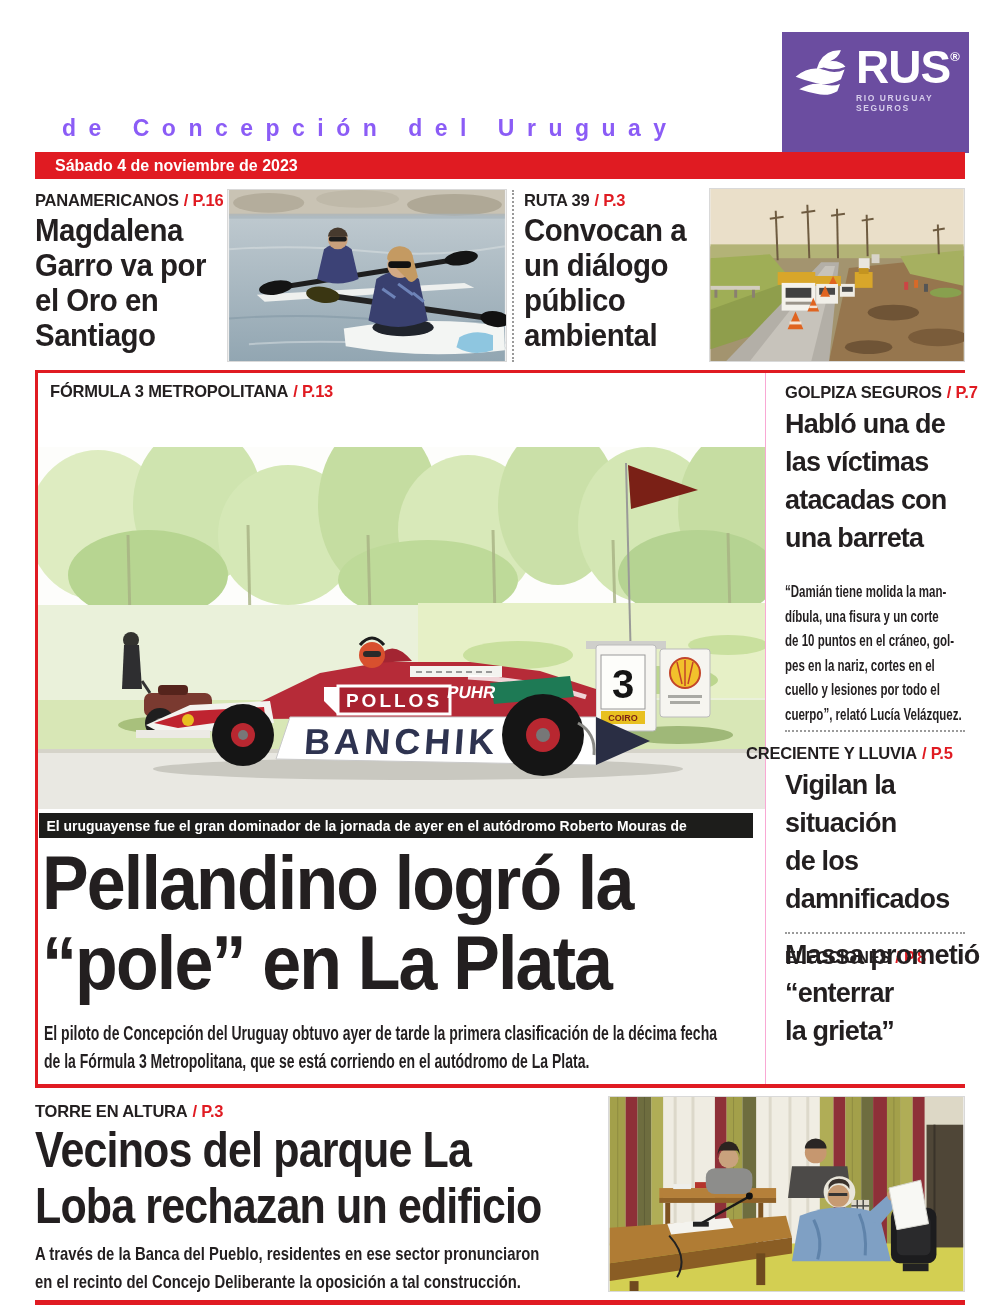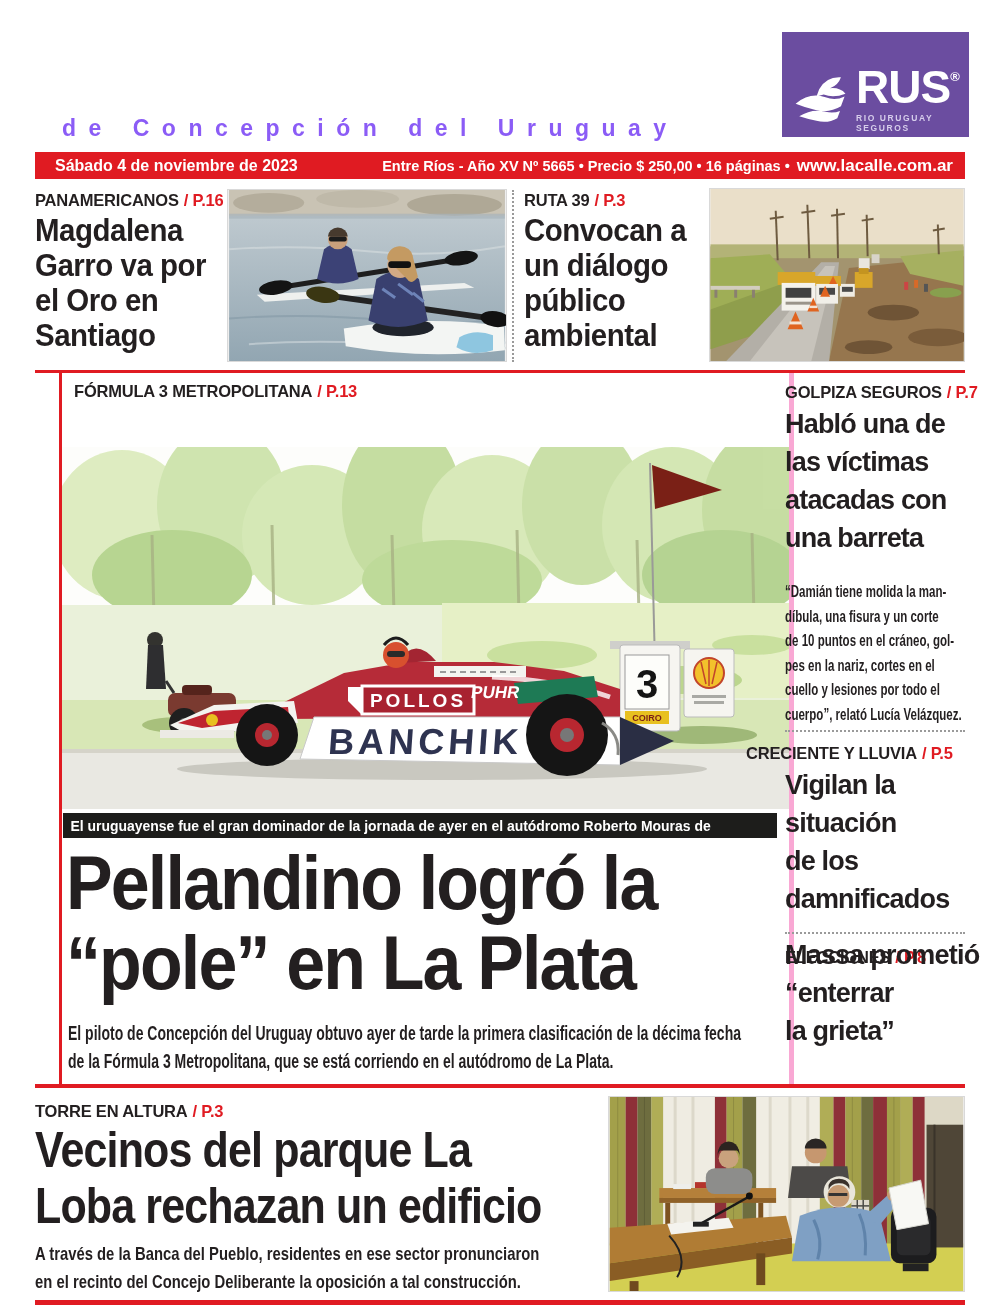--- a/index.html
+++ b/index.html
@@ -6,21 +6,21 @@
   .page{position:relative;width:1000px;height:1311px;background:#fff;overflow:hidden;
         font-family:"Liberation Sans",sans-serif;color:#231f20;}
   .abs{position:absolute;}
   .pre{white-space:pre;}
   .condwrap{transform-origin:0 0;display:block;}
 
   
   .masthead-title{font-family:"Liberation Serif",serif;font-weight:bold;color:#e01b22;
                   font-size:132px;line-height:1;letter-spacing:2px;}
   .masthead-sub{color:#8b5cf6;font-weight:bold;font-size:23px;letter-spacing:12.5px;}
-  .rus-box{background:#6b4da0;border-radius:0;display:flex;align-items:flex-end;padding:4px 10px;}
+  .rus-box{background:#6b4da0;border-radius:0;display:flex;align-items:flex-start;padding:12px 10px;}
   .rus-name{color:#fff;font-weight:bold;font-size:46px;line-height:1;letter-spacing:-1px;}
   .rus-reg{color:#fff;font-size:13px;vertical-align:22px;font-weight:bold;}
   .rus-tag{color:#d6cdeb;font-size:8.5px;letter-spacing:1.6px;margin-top:3px;font-weight:bold;}
 
   .band{background:#e01b22;color:#fff;display:flex;align-items:center;justify-content:space-between;}
   .band-left{font-size:16px;font-weight:bold;padding-left:20px;}
   .band-right{padding-right:12px;display:flex;align-items:baseline;}
   .band-issue{font-size:14.5px;font-weight:bold;}
   .band-url{font-size:17px;font-weight:bold;margin-left:7px;}
 
@@ -35,21 +35,21 @@
   .hl-bottom{font-size:50px;line-height:56px;font-weight:bold;letter-spacing:-1px;}
   .deck{font-size:19px;line-height:27px;font-weight:bold;}
   .side-body{font-size:16px;line-height:24.5px;font-weight:bold;}
 
   .caption-bar{background:#1d1d1b;color:#fff;height:25px;line-height:25px;overflow:hidden;}
   .caption-bar span{font-size:15px;font-weight:bold;display:inline-block;padding-left:8px;}
 
   .rule-red{background:#e01b22;}
   .vdots{border-left:2px dotted #9a9a9a;}
   .hdots{border-top:2px dotted #9a9a9a;}
-  .main-box{border-left:3px solid #e01b22;border-right:5px solid #f9a8d4;margin-left:24px;}
+  .main-box{border-left:3px solid #e01b22;border-right:1px solid #f9a8d4;}
   .photo{border:1px solid #d9d9d9;box-sizing:border-box;overflow:hidden;background:#eee;}
   .photo svg{display:block;}
 </style>
 </head>
 <body>
 
 <div class="page">
 
   <div class="abs masthead-sub" style="left:62px;top:115px;">de Concepción del Uruguay</div>
 
@@ -62,24 +62,20 @@
       </svg>
     </span>
     <span>
       <span class="rus-name">RUS</span><span class="rus-reg">®</span>
       <div class="rus-tag">RIO URUGUAY SEGUROS</div>
     </span>
   </div>
 
   <div class="abs band" style="left:35px;top:152px;width:930px;height:27px;">
     <span class="band-left">Sábado 4 de noviembre de 2023</span>
-    <span class="band-right">
-      <span class="band-issue">Entre Ríos - Año XV Nº 5665  •  Precio $ 250,00  •  16 páginas  •</span>
-      <span class="band-url">www.lacalle.com.ar</span>
-    </span>
   </div>
 
   <div class="abs kicker" style="left:35px;top:191px;">
     <span>PANAMERICANOS</span><span class="pg">/ P.16</span>
   </div>
   <div class="abs" style="left:35px;top:213px;width:210px;">
     <div class="condwrap" style="transform:scaleX(.95);">
       <div class="hl-top pre">Magdalena
 Garro va por
 el Oro en

